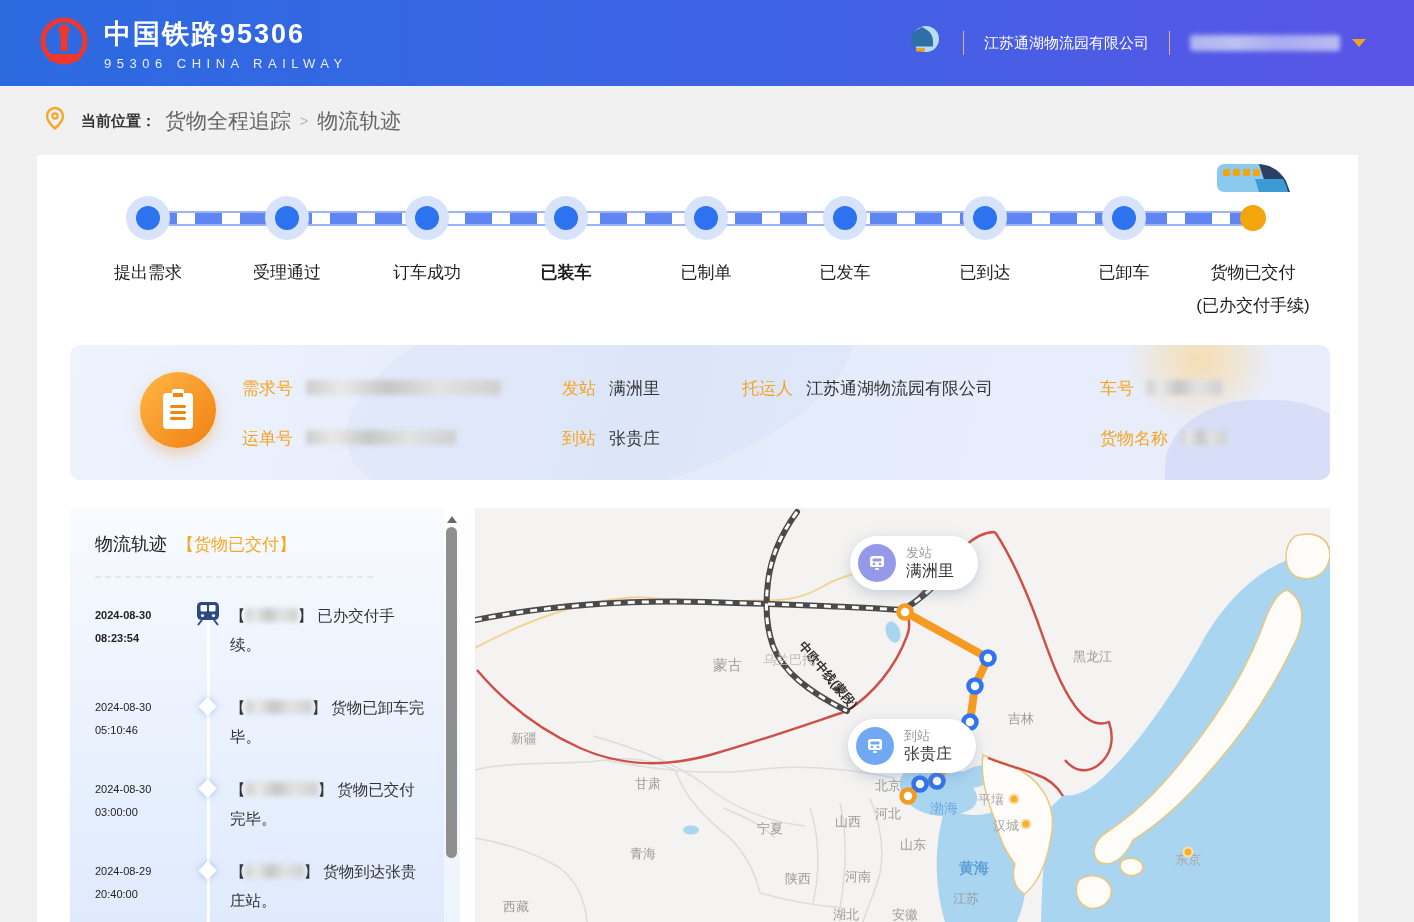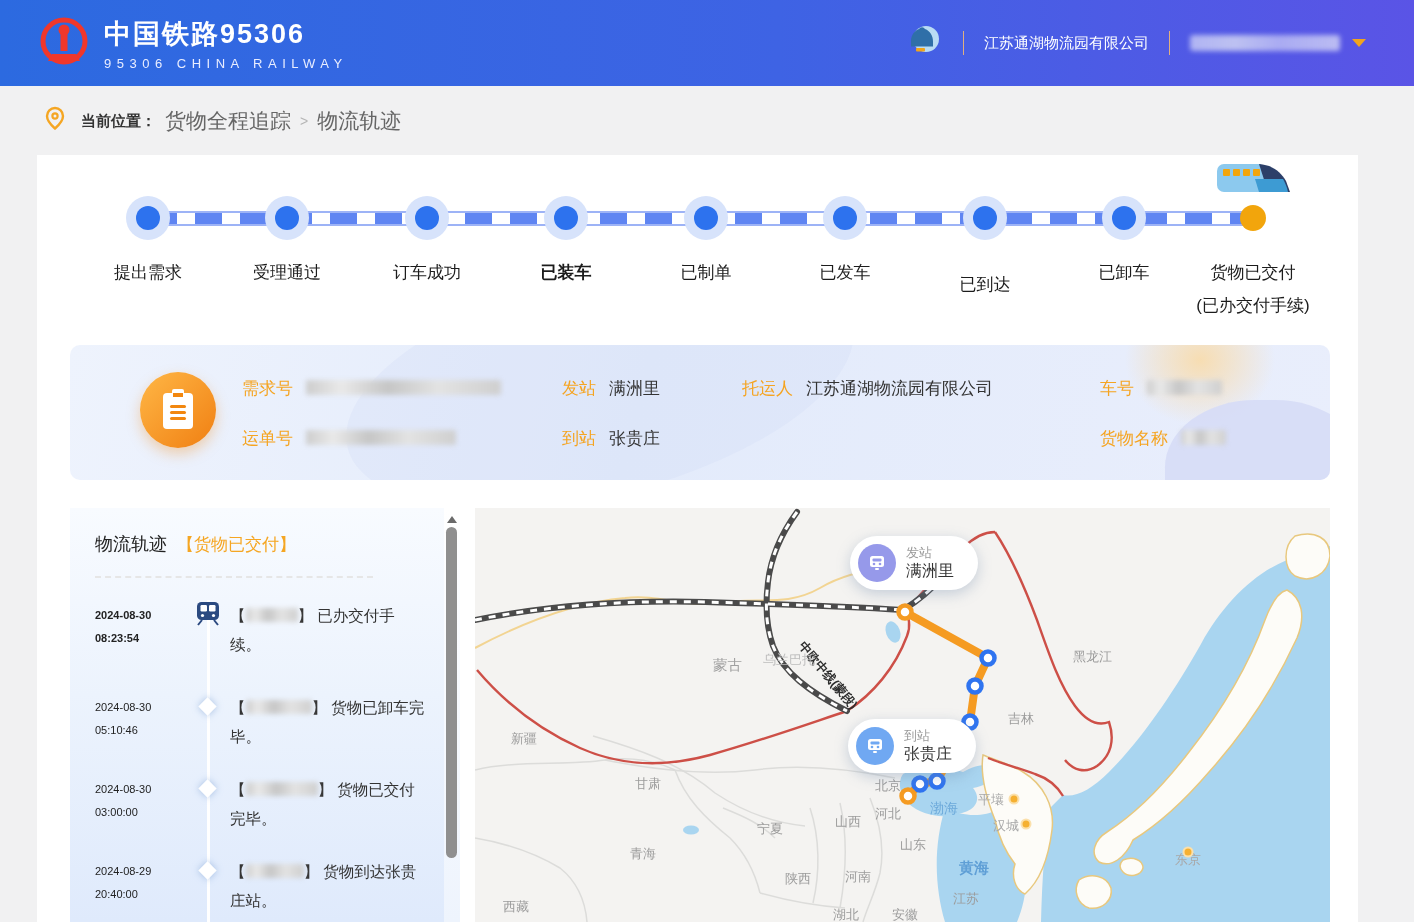--- a/index.html
+++ b/index.html
@@ -167,21 +167,21 @@
         <div class="step-label" style="left: 250px;">受理通过</div>
         <div class="node done" style="left: 390px;"></div>
         <div class="step-label" style="left: 390px;">订车成功</div>
         <div class="node done" style="left: 529px;"></div>
         <div class="step-label" style="left: 529px; font-weight: bold;">已装车</div>
         <div class="node done" style="left: 669px;"></div>
         <div class="step-label" style="left: 669px;">已制单</div>
         <div class="node done" style="left: 808px;"></div>
         <div class="step-label" style="left: 808px;">已发车</div>
         <div class="node done" style="left: 948px;"></div>
-        <div class="step-label" style="left: 948px; margin-top: 12px;">已到达</div>
+        <div class="step-label" style="left: 948px;">已到达</div>
         <div class="node done" style="left: 1087px;"></div>
         <div class="step-label" style="left: 1087px;">已卸车</div>
         <div class="node current" style="left: 1216px;"></div>
         <div class="step-label" style="left: 1216px;">货物已交付<div>(已办交付手续)</div></div>
       </div>
     <span class="train-top">
       <svg width="80" height="36" viewBox="0 0 80 36">
         <path d="M4,10 a7,7 0 0 1 7,-7 h37 l10,28 h-47 a7,7 0 0 1 -7,-7 z" fill="#8cc9ee"></path>
         <path d="M46,3 c13,1 21,7 27,17 l4,11 h-22 z" fill="#2c3f69"></path>
         <path d="M42,18 h28 c2,3.5 4,8 5,13 h-29 z" fill="#3d9bd3"></path>

